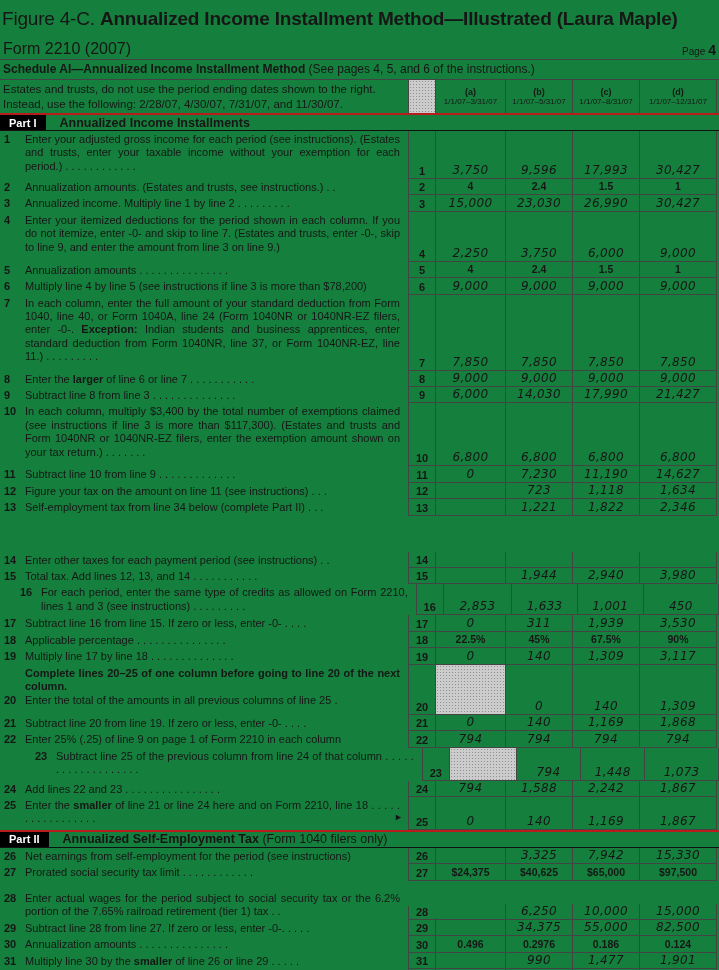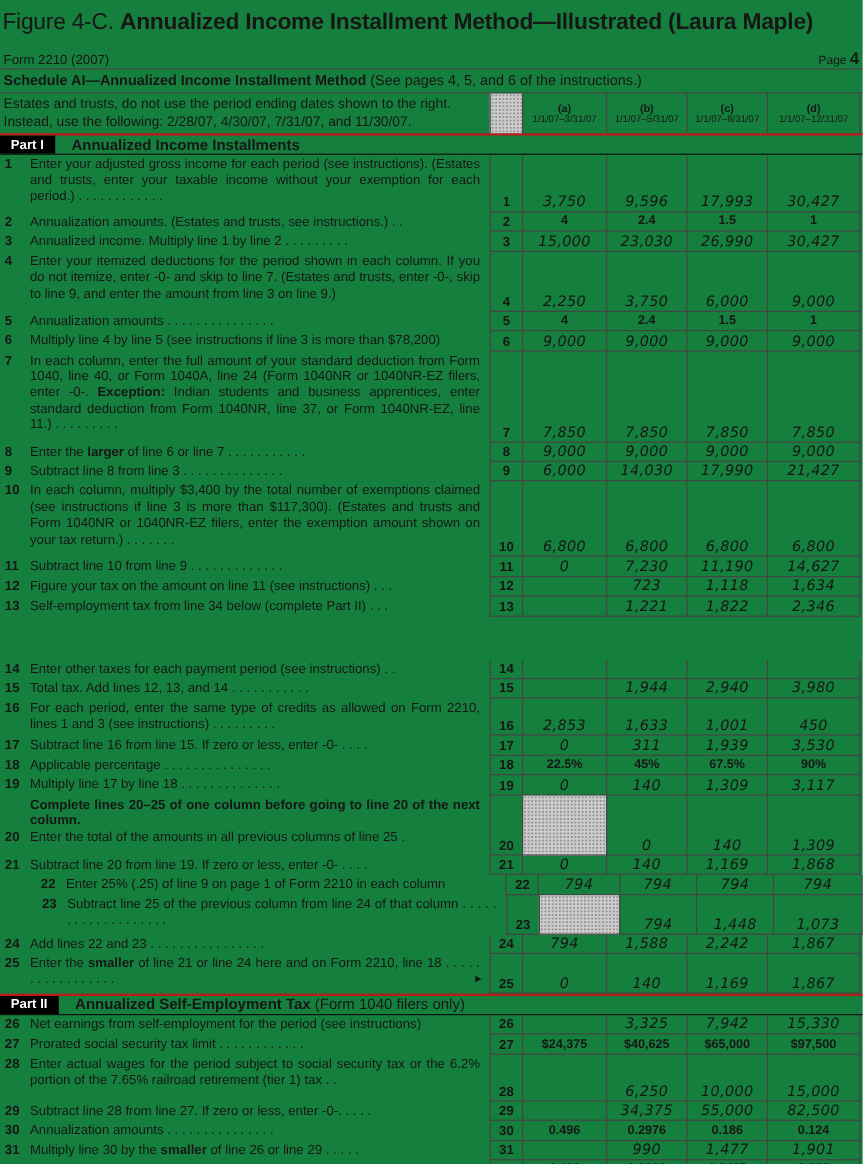--- a/index.html
+++ b/index.html
@@ -4,21 +4,21 @@
 <style>
   * { margin:0; padding:0; box-sizing:border-box; }
   html,body { background:#fff; }
   body { width:719px; font-family:"Liberation Sans",sans-serif; color:#161616; }
   .page { width:719px; height:970px; background:#15803d; overflow:hidden; }
 
   .fig-title { font-size:19px; padding:8px 4px 10px 2px; letter-spacing:-0.2px; }
   .fig-title .bold { font-weight:bold; }
 
   .form-head { display:flex; justify-content:space-between; align-items:flex-end; padding:0 3px 1px 3px; border-bottom:1px solid #444; }
-  .form-id { font-size:11px; }
+  .form-id { font-size:16px; }
   .page-right { font-size:10px; }
   .page-num { font-size:14px; font-weight:bold; }
 
   .sched { font-size:12px; padding:2px 3px 3px 3px; border-bottom:1px solid #444; }
   .sched .bold { font-weight:bold; }
 
   .est-row { display:flex; align-items:stretch; min-height:33px; }
   .est-text { width:408px; font-size:11.5px; line-height:15px; padding:2px 4px 0 3px; }
   .shadepat { background-color:#cccccc; background-image:radial-gradient(#909090 0.7px, transparent 0.8px); background-size:3px 3px; }
   .est-shade { width:27px; border-left:1px solid #444; }
@@ -279,21 +279,21 @@
             <span class="lnum">15</span>
             <span class="dtext"><span>Total tax. Add lines 12, 13, and 14  .   .   .   .   .   .   .   .   .   .   .</span></span>
           </div>
         </div>
         <div class="ncell">15</div>
         <div class="vcell hand ca"></div>
         <div class="vcell hand cb">1,944</div>
         <div class="vcell hand cc">2,940</div>
         <div class="vcell hand cd">3,980</div>
       </div>
-      <div class="frow" style="min-height: 31px;">
+      <div class="frow" style="min-height: 31px; padding-left: 16px;">
         <div class="desc">
           <div class="dline">
             <span class="lnum">16</span>
             <span class="dtext"><span>For each period, enter the same type of credits as allowed on Form 2210, lines 1 and 3 (see instructions)   .   .   .   .   .   .   .   .   .</span></span>
           </div>
         </div>
         <div class="ncell">16</div>
         <div class="vcell hand ca">2,853</div>
         <div class="vcell hand cb">1,633</div>
         <div class="vcell hand cc">1,001</div>
@@ -358,21 +358,21 @@
             <span class="lnum">21</span>
             <span class="dtext"><span>Subtract line 20 from line 19. If zero or less, enter -0-    .   .   .   .</span></span>
           </div>
         </div>
         <div class="ncell">21</div>
         <div class="vcell hand ca">0</div>
         <div class="vcell hand cb">140</div>
         <div class="vcell hand cc">1,169</div>
         <div class="vcell hand cd">1,868</div>
       </div>
-      <div class="frow" style="min-height: 15px; padding-left: 30px;">
+      <div class="frow" style="min-height: 15px;">
         <div class="desc">
           <div class="dline">
             <span class="lnum">22</span>
             <span class="dtext"><span>Enter 25% (.25) of line 9 on page 1 of Form 2210 in each column</span></span>
           </div>
         </div>
         <div class="ncell">22</div>
         <div class="vcell hand ca">794</div>
         <div class="vcell hand cb">794</div>
         <div class="vcell hand cc">794</div>
@@ -444,21 +444,21 @@
             <span class="lnum">27</span>
             <span class="dtext"><span>Prorated social security tax limit    .   .   .   .   .   .   .   .   .   .   .   .</span></span>
           </div>
         </div>
         <div class="ncell">27</div>
         <div class="vcell print ca">$24,375</div>
         <div class="vcell print cb">$40,625</div>
         <div class="vcell print cc">$65,000</div>
         <div class="vcell print cd">$97,500</div>
       </div>
-      <div class="frow" style="min-height: 39px;">
+      <div class="frow" style="min-height: 39px; align-items: flex-end;">
         <div class="desc">
           <div class="dline">
             <span class="lnum">28</span>
             <span class="dtext"><span>Enter actual wages for the period subject to social security tax or the 6.2% portion of the 7.65% railroad retirement (tier 1) tax    .   .</span></span>
           </div>
         </div>
         <div class="ncell">28</div>
         <div class="vcell hand ca"></div>
         <div class="vcell hand cb">6,250</div>
         <div class="vcell hand cc">10,000</div>

